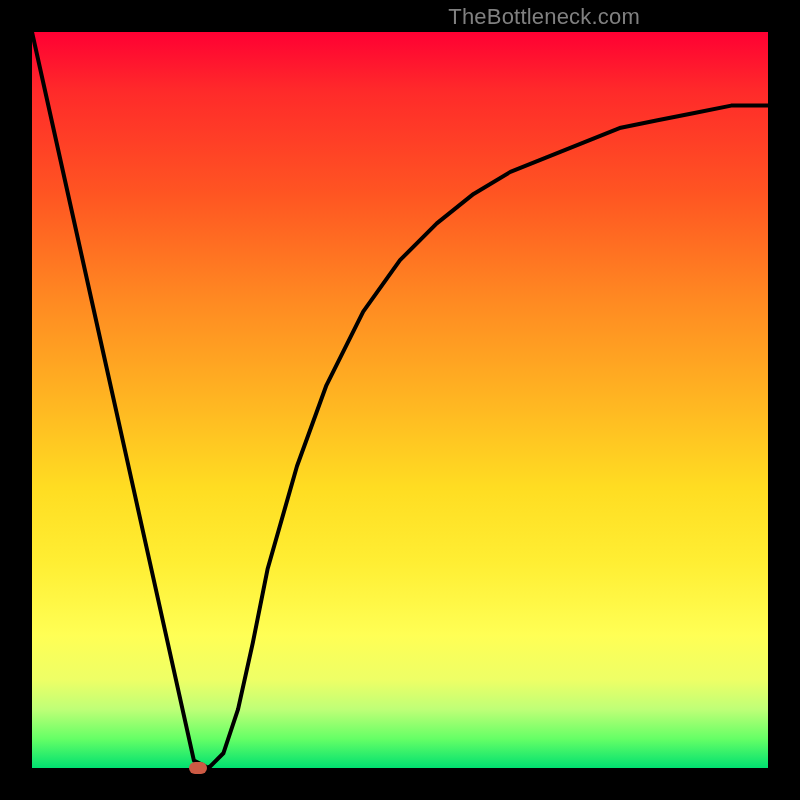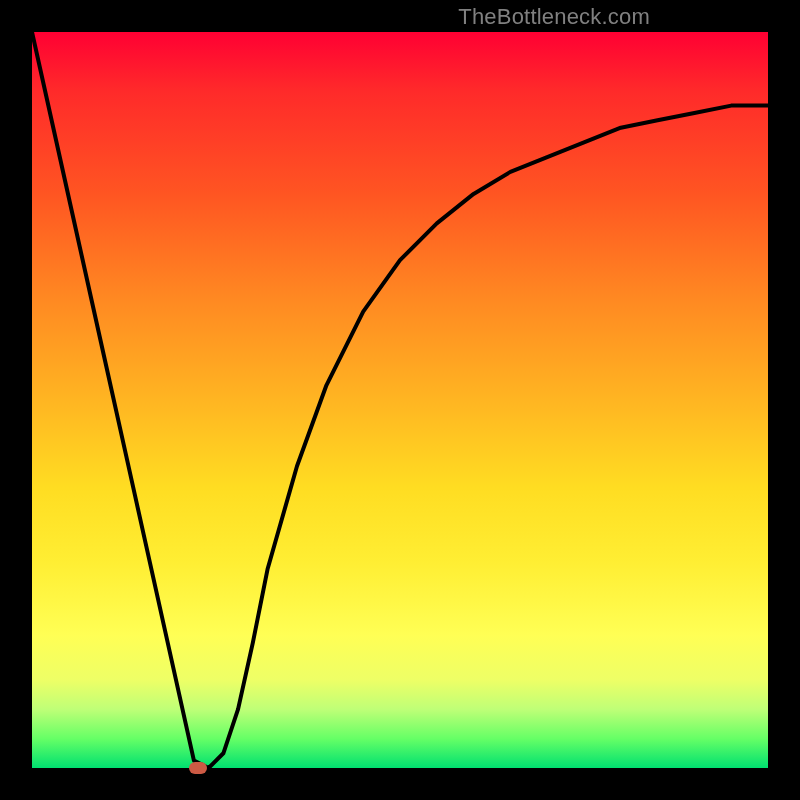--- a/index.html
+++ b/index.html
@@ -8,21 +8,20 @@
     width: 800px;
     height: 800px;
     background: #000;
     overflow: hidden;
   }
   .frame {
     position: relative;
     width: 648px;
     height: 800px;
     background: #000;
-    padding-left: 10px;
   }
   .plot-area {
     position: absolute;
     left: 32px;
     top: 32px;
     width: 736px;
     height: 736px;
     background: linear-gradient(to bottom,
       #ff0033 0%,
       #ff2a2a 8%,

